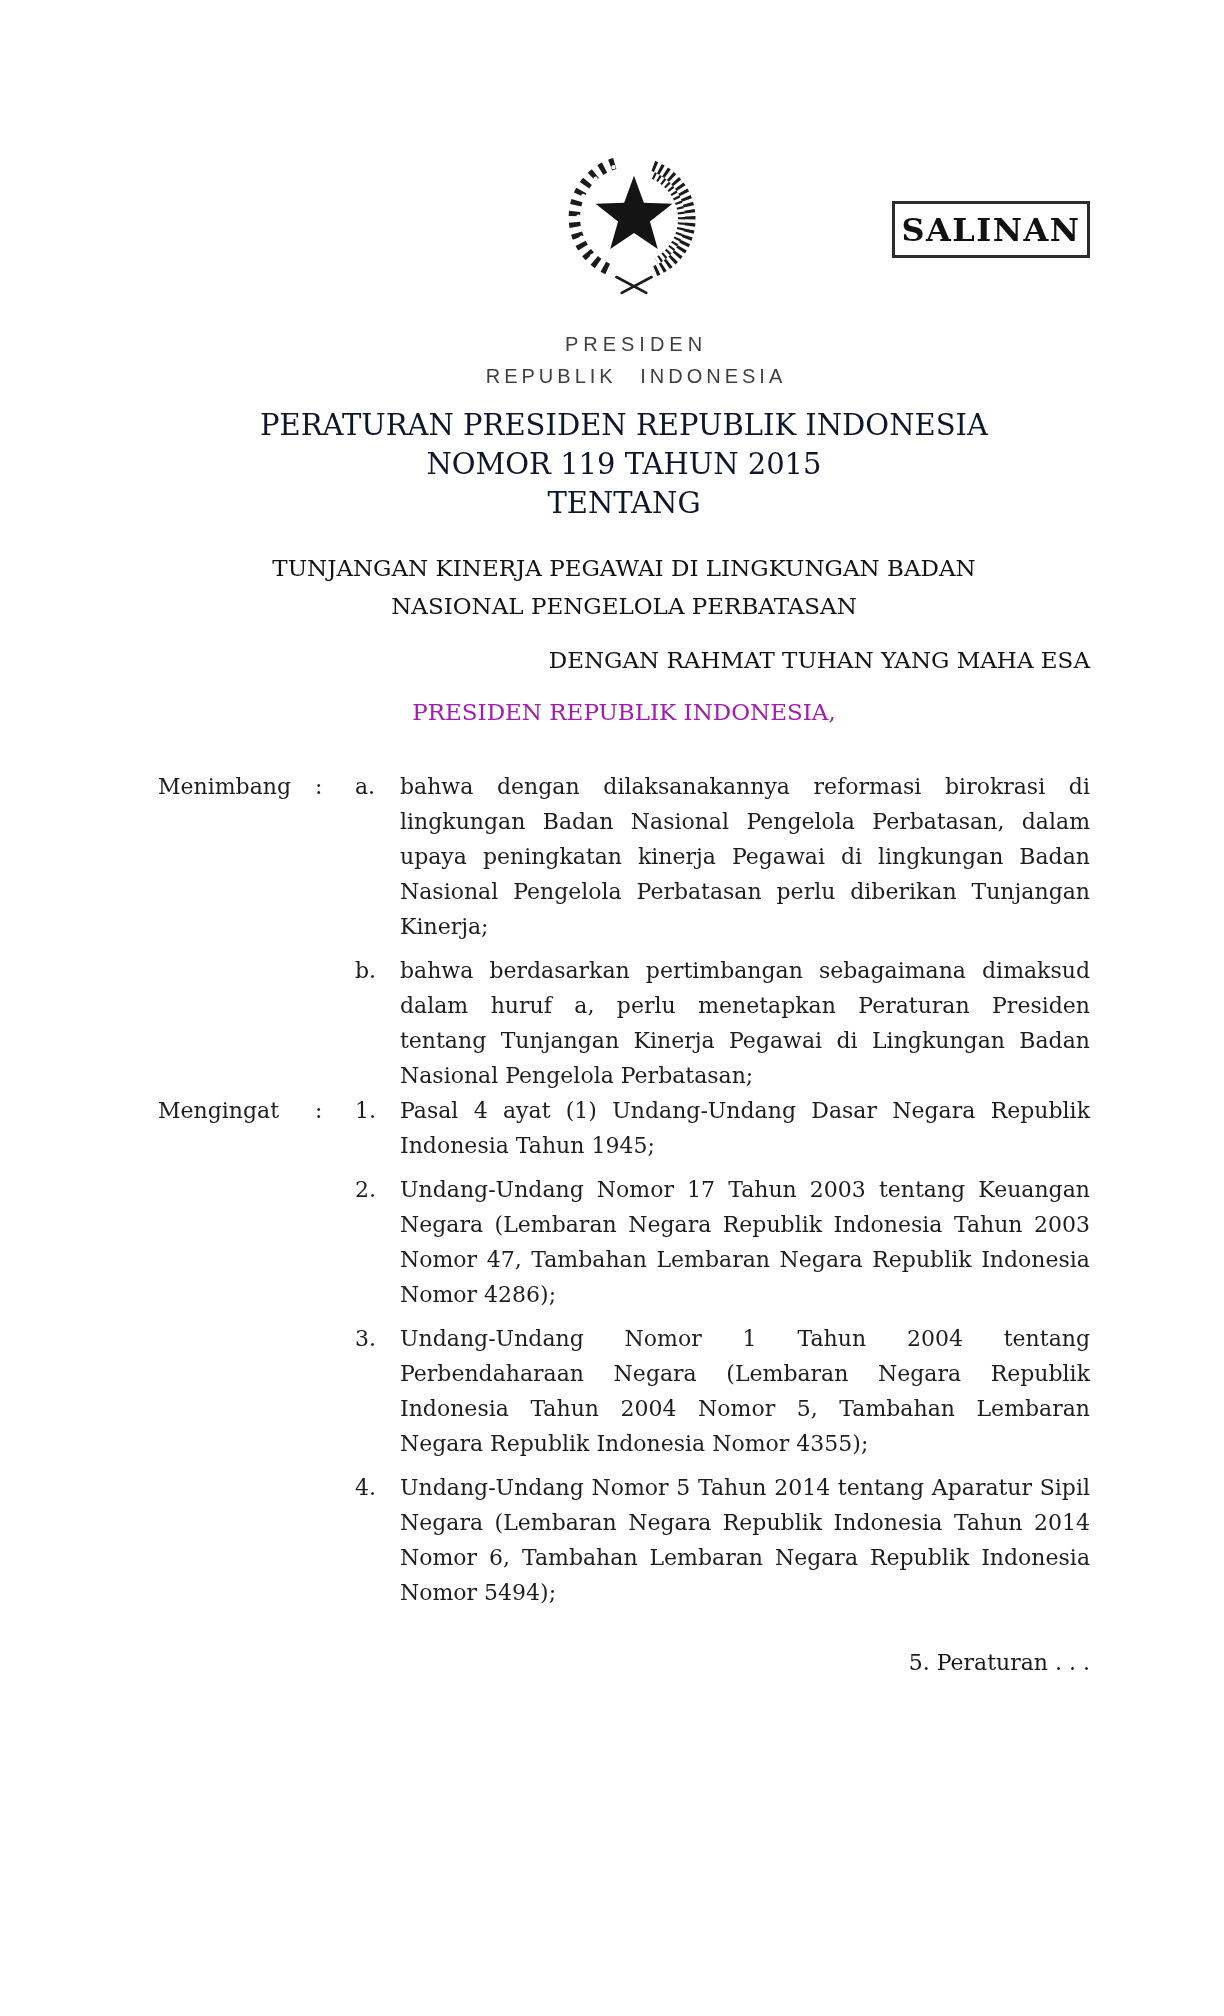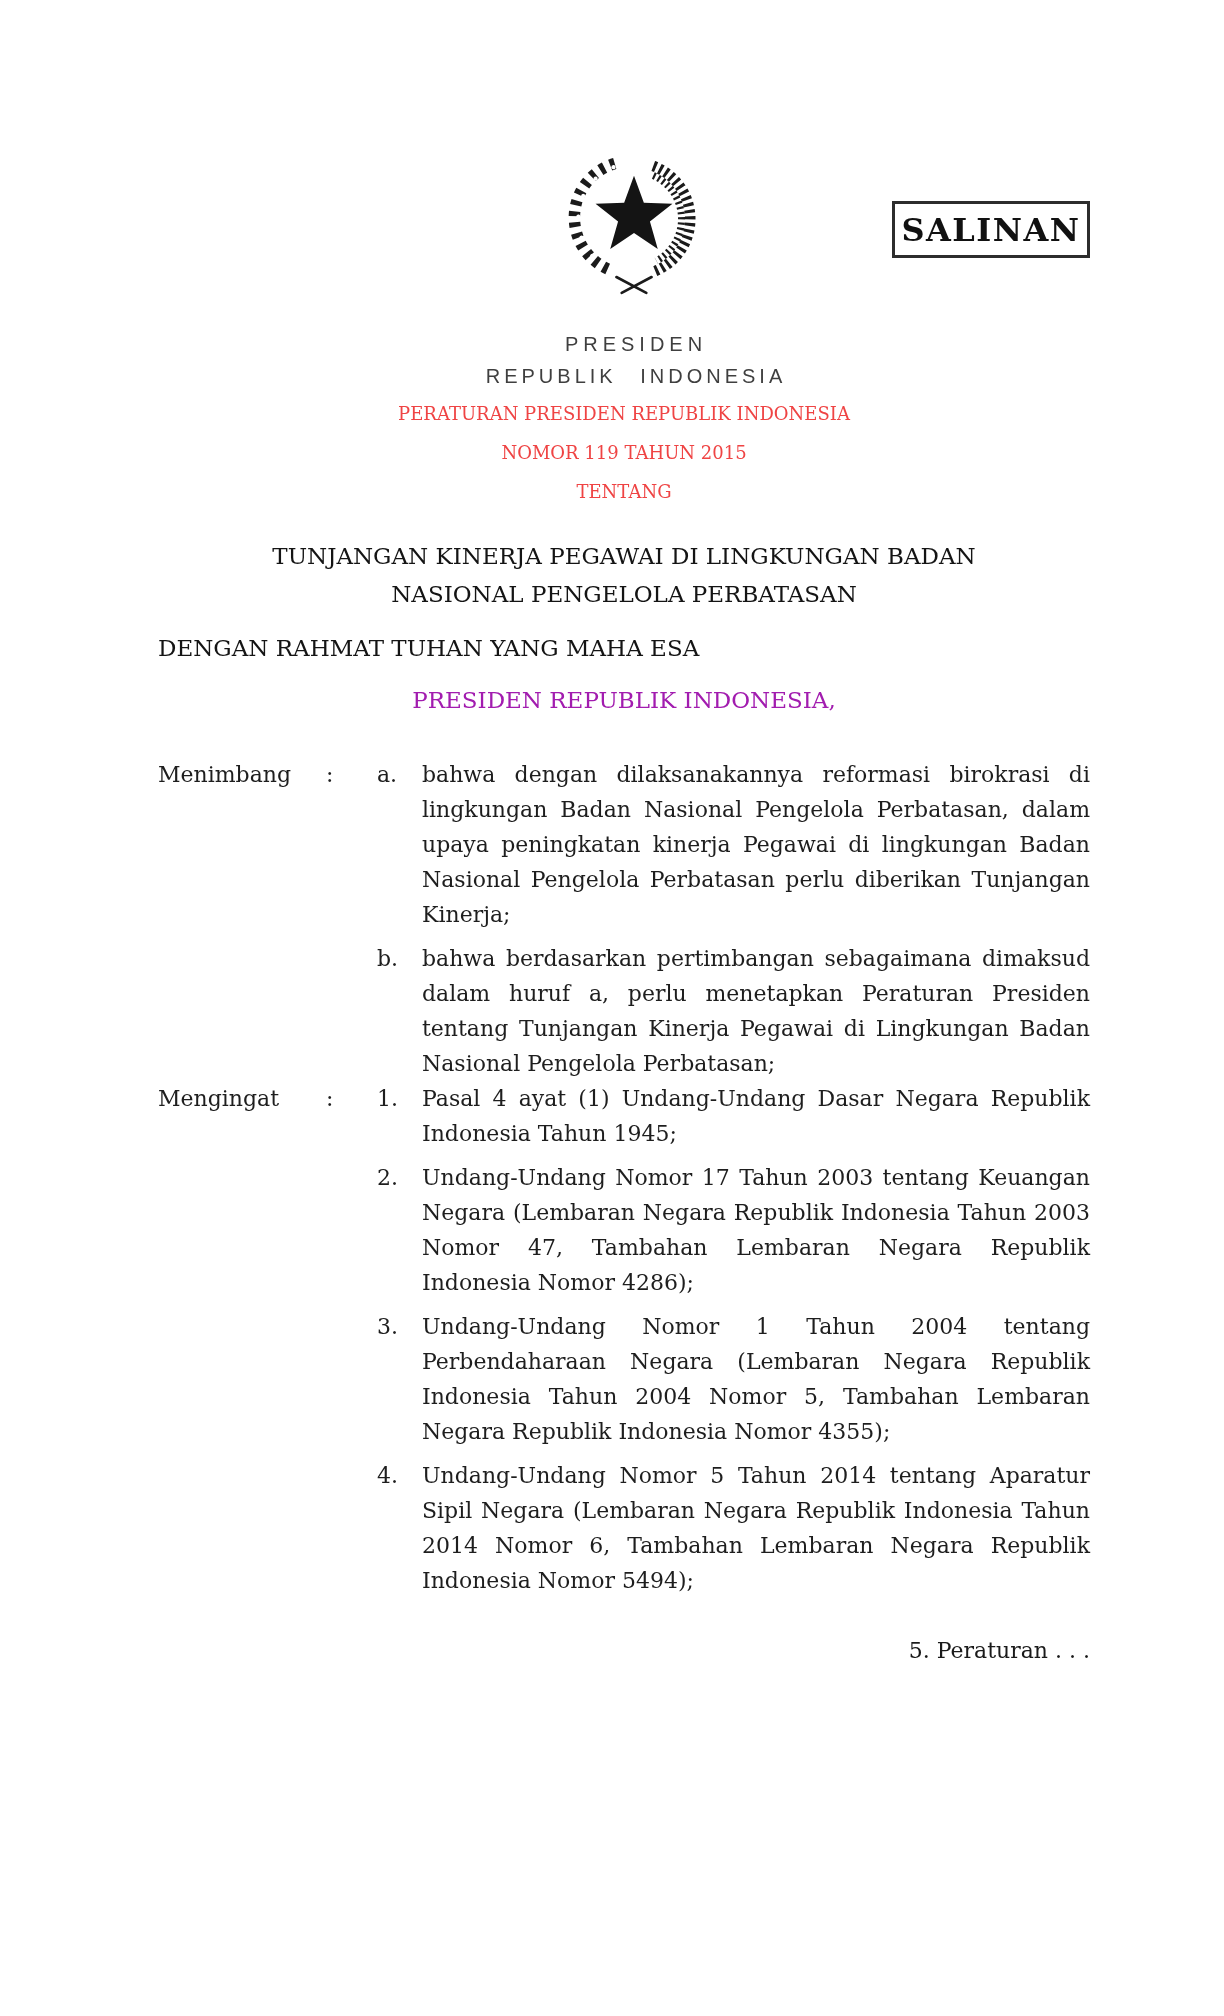--- a/index.html
+++ b/index.html
@@ -50,37 +50,36 @@
     margin-top: 30px;
     position: relative; left: 12px;
     font-family: "Liberation Sans", sans-serif;
     color: #3f3f3f;
   }
   .lh1 { font-size: 20px; letter-spacing: 5px; line-height: 24px; }
   .lh2 { font-size: 20px; letter-spacing: 4px; word-spacing: 14px; line-height: 24px; margin-top: 8px; }
 
   
   .titles {
-    margin-top: 6px;
+    margin-top: 18px;
     text-align: center;
-    font-size: 18px;
+    font-size: 29px;
     line-height: 39px;
-    color: #ef4444;
+    color: #0f172a;
   }
   .subject { margin-top: 26px; font-size: 23px; line-height: 38px; text-align: center; color: #141414; }
-  .invocation { margin-top: 22px; text-align: left; font-size: 23px; color: #141414; }
+  .invocation { margin-top: 22px; text-align: right; font-size: 23px; color: #141414; }
   .authority  { margin-top: 26px; text-align: center; font-size: 23px; color: #a21caf; }
 
   
   .clause {
     display: grid;
     grid-template-columns: 157px 40px 1fr;
     font-size: 22px;
     line-height: 35px;
-    gap: 11px;
   }
   .clause.considering { margin-top: 44px; }
   .clause.recalling   { }
   .clause-label { grid-column: 1; }
   .clause-colon { grid-column: 2; text-align: left; }
   .clause-items { grid-column: 3; }
   .clause-item {
     display: grid;
     grid-template-columns: 45px 1fr;
   }

